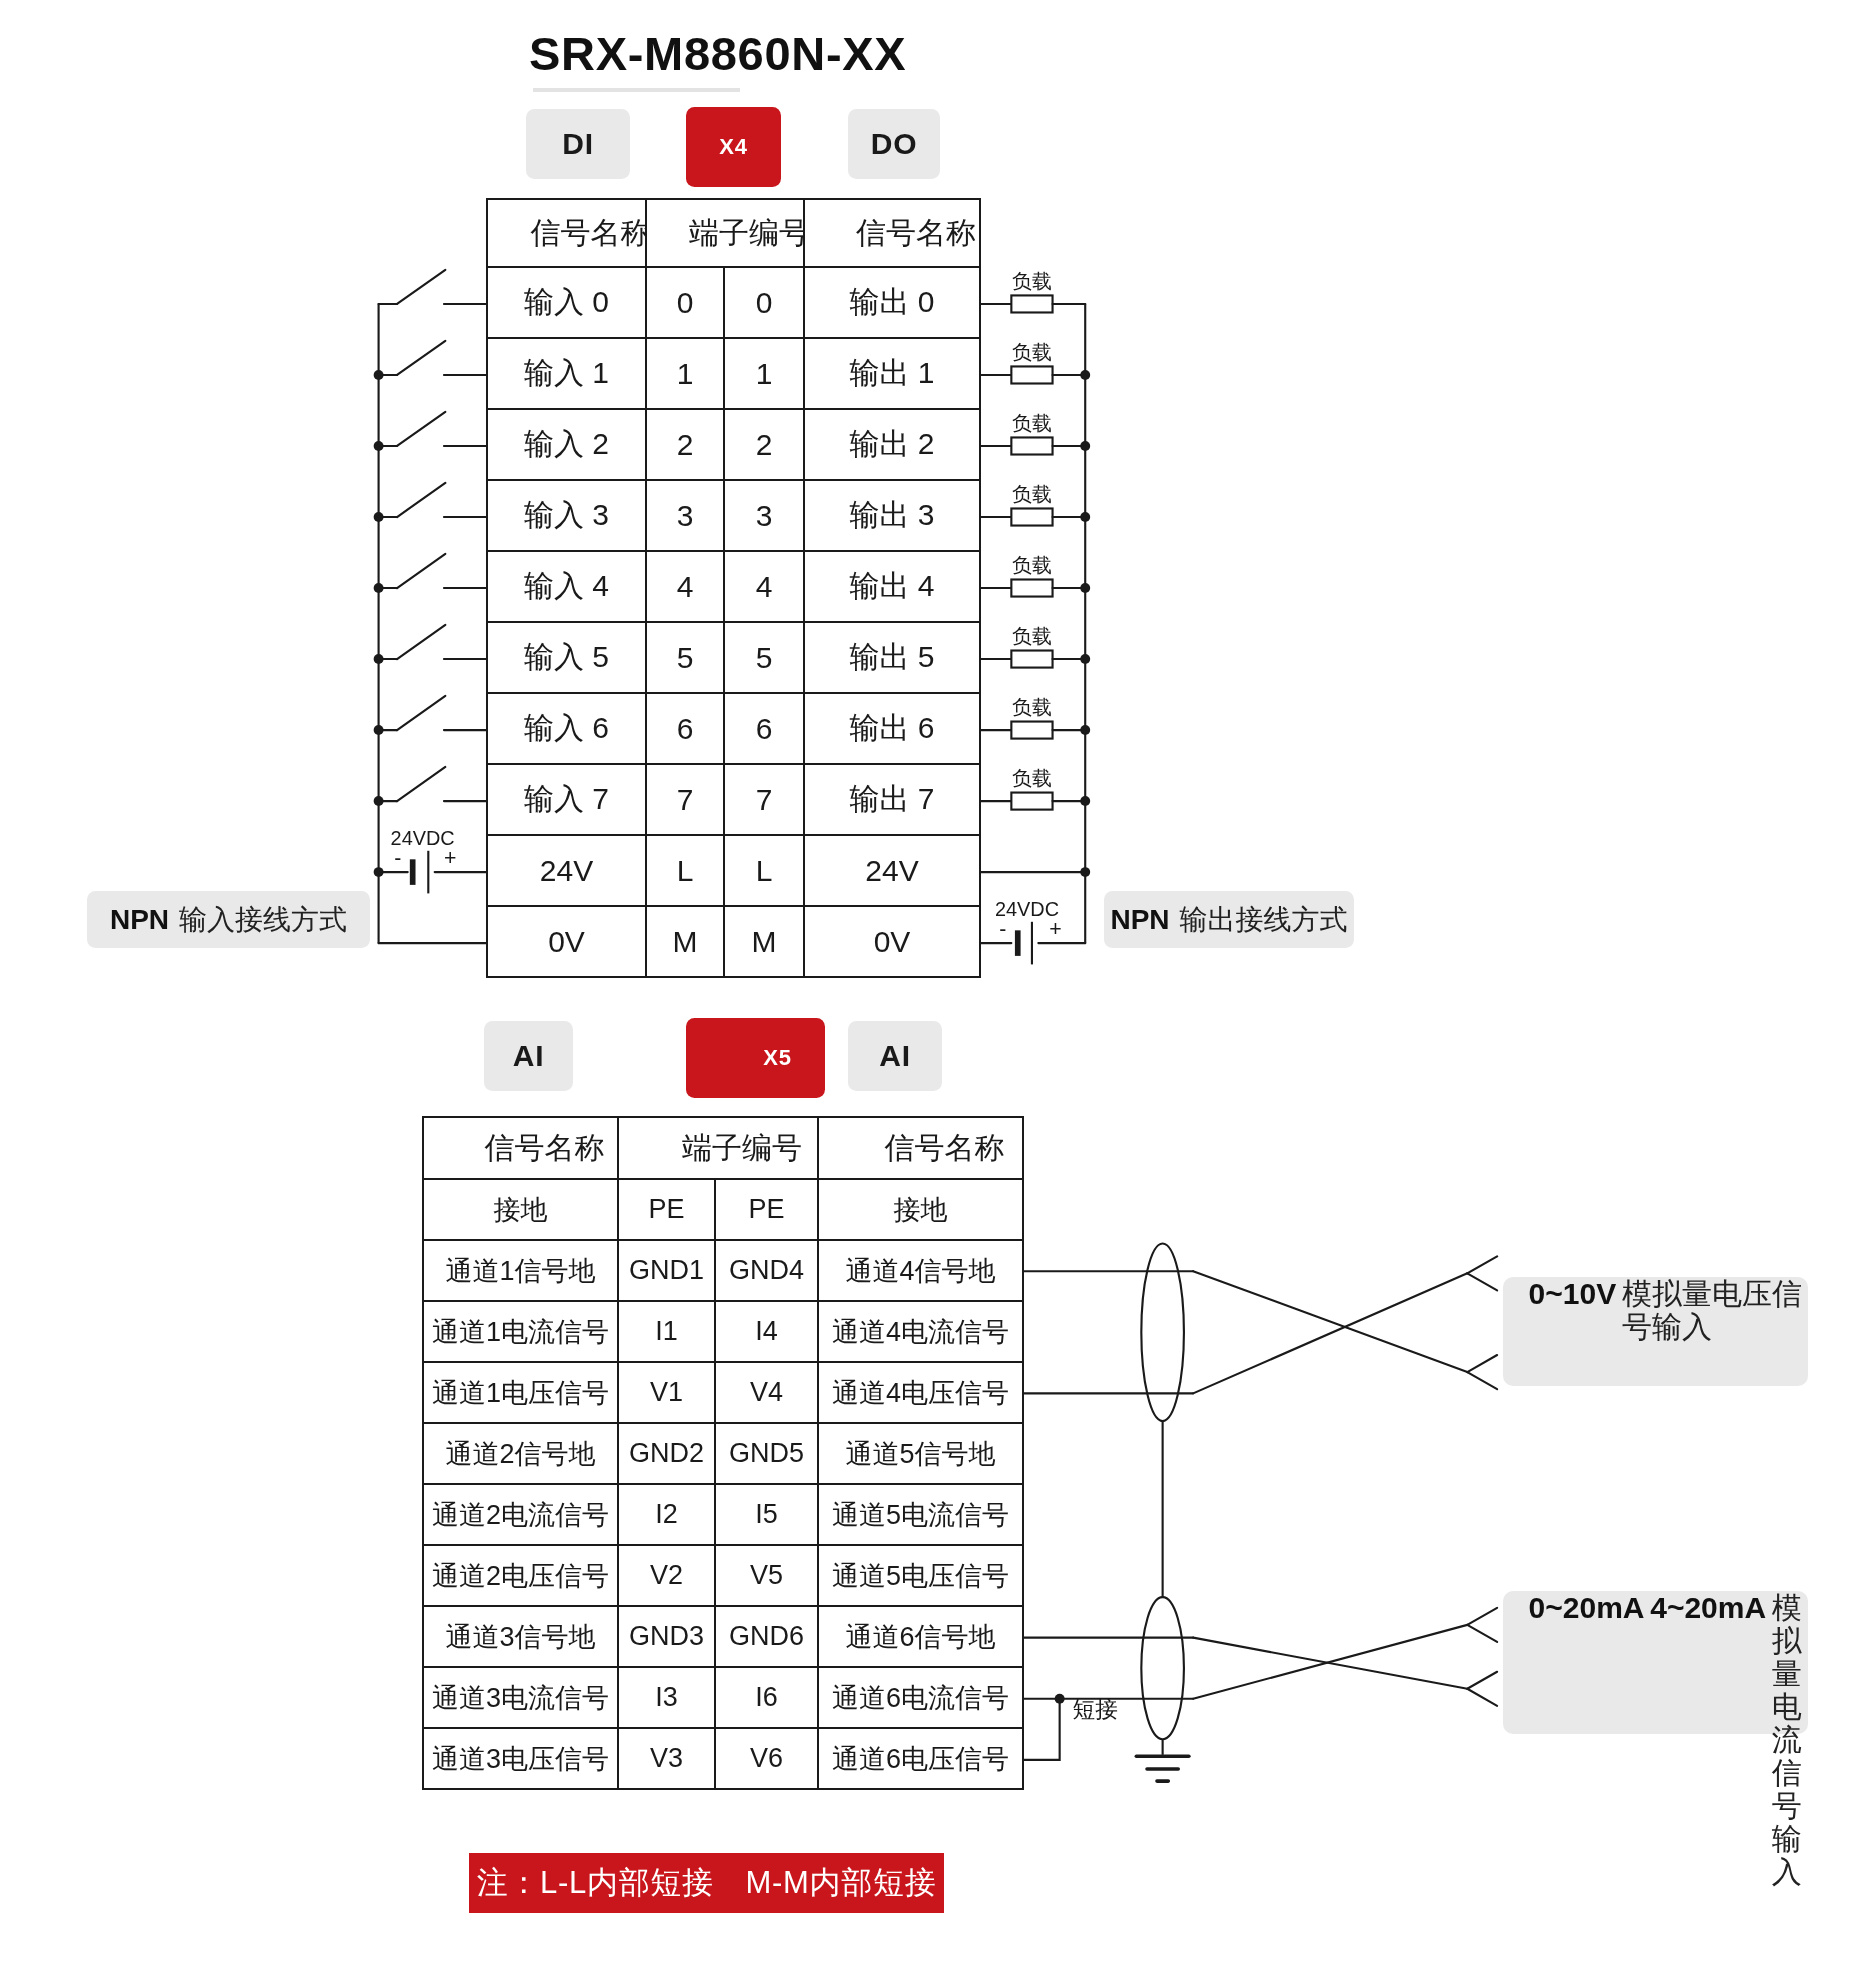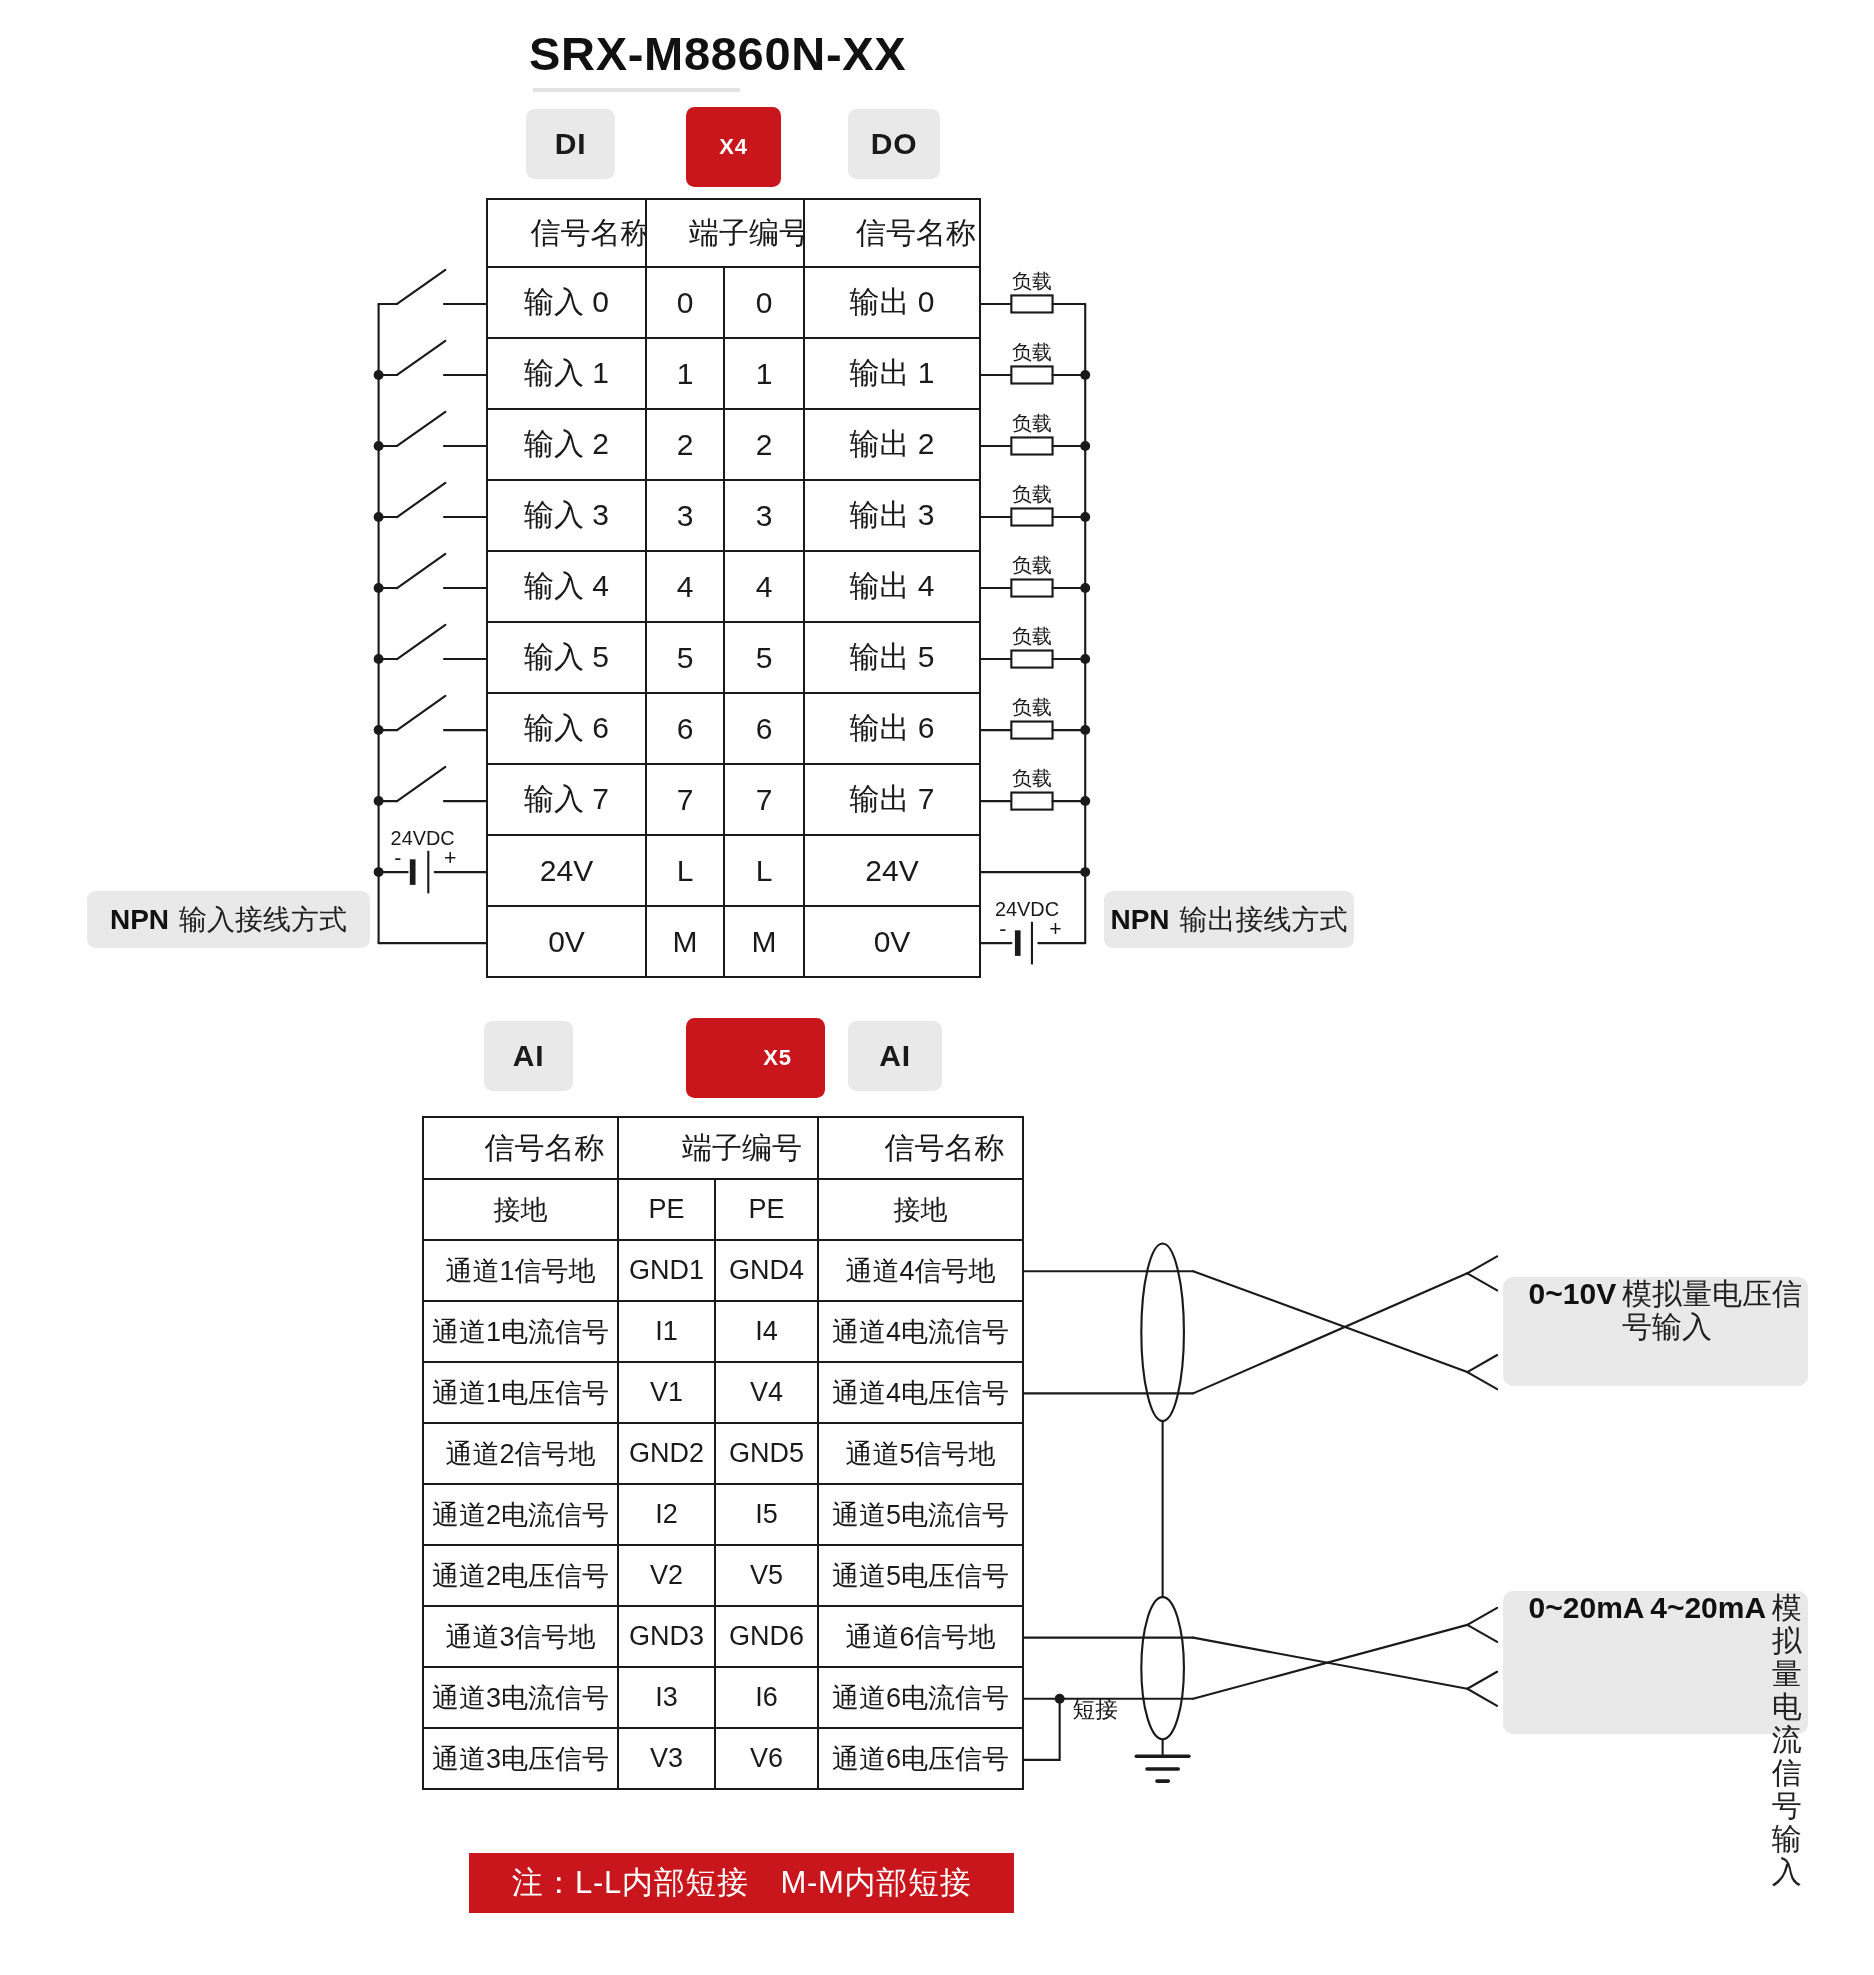--- a/index.html
+++ b/index.html
@@ -19,21 +19,21 @@
   }
   .title-underline{
     position:absolute;left:533px;top:88px;width:207px;height:4.3px;background:#e3e3e3;
   }
   .badge{
     position:absolute;display:flex;align-items:center;justify-content:center;
     background:var(--badge-gray);border-radius:8.5px;font-weight:700;font-size:30px;
     color:#1a1a1a;letter-spacing:0.7px;
   }
   .badge.red{background:var(--red);color:#fff;font-size:22px;}
-  .b-di{left:526px;top:109px;width:89px;height:70px;}
+  .b-di{left:526px;top:109px;width:104px;height:70px;}
   .b-x4{left:686px;top:107px;width:95px;height:80px;}
   .b-do{left:848px;top:109px;width:92px;height:70px;}
   .b-ai1{left:484px;top:1021px;width:89px;height:70px;}
   .b-x5{left:686px;top:1018px;width:95px;height:80px;padding-left:44px;}
   .b-ai2{left:848px;top:1021px;width:94px;height:70px;}
 
   .grid-table{
     position:absolute;display:grid;background:#fff;
     border-top:2.1px solid var(--ink);border-left:2.1px solid var(--ink);
   }
@@ -65,21 +65,21 @@
     position:absolute;background:var(--badge-gray);border-radius:10px;
     display:flex;justify-content:center;gap:5.7px;
     padding-left:25.6px;box-sizing:border-box;color:#222;
   }
   .signal-note .bold-line{font-weight:700;font-size:30px;color:#111;line-height:1.1;}
   .signal-note .reg-line{font-size:30px;line-height:1.1;}
   .v-note{left:1503px;top:1277px;width:305px;height:109px;}
   .c-note{left:1503px;top:1591px;width:305px;height:143px;}
 
   .footer-note{
-    position:absolute;left:469px;top:1853px;width:545px;height:60px;
+    position:absolute;left:469px;top:1853px;width:475px;height:60px;
     background:var(--red);color:#fff;display:flex;align-items:center;justify-content:center;
     font-size:31px;font-weight:500;white-space:pre;letter-spacing:0.7px;
   }
 
   svg.wiring{position:absolute;left:0;top:0;}
   svg text{fill:var(--ink);font-family:"Liberation Sans","DejaVu Sans",sans-serif;}
   .sv-load{font-size:28px;}
   .sv-supply{font-size:28px;}
   .sv-sign{font-size:30px;}
   .sv-short{font-size:32px;}

